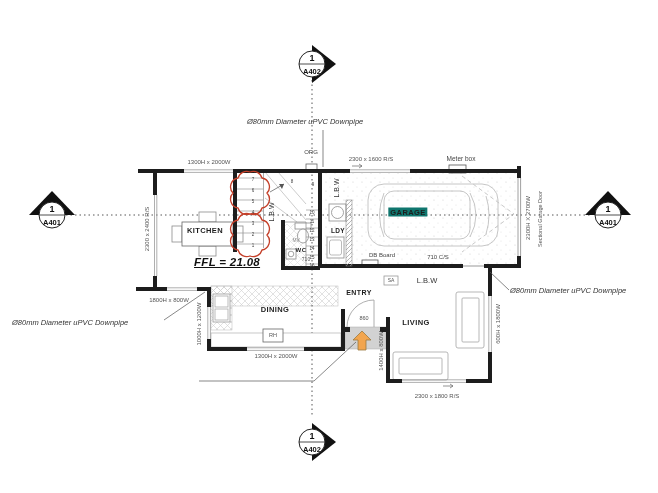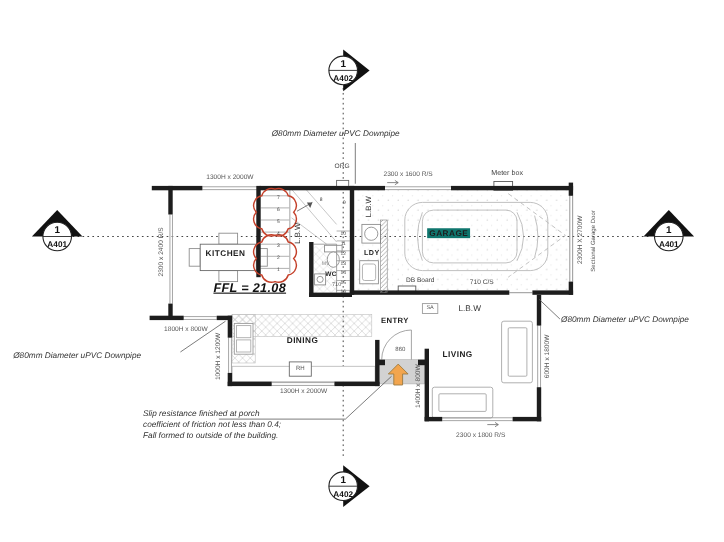--- a/index.html
+++ b/index.html
@@ -242,25 +242,20 @@
 <div class="lab" style="left:364px;top:318px;font-size:5.5px">860</div>
 <div class="lab" style="left:391px;top:280px;font-size:5px">SA</div>
 <div class="lab" style="left:273px;top:335px;font-size:5.5px">RH</div>
 
 <div class="lab ann la" style="left:247px;top:117px">Ø80mm Diameter uPVC Downpipe</div>
 <div class="lab ann la" style="left:12px;top:318px">Ø80mm Diameter uPVC Downpipe</div>
 <div class="lab ann la" style="left:510px;top:286px">Ø80mm Diameter uPVC Downpipe</div>
 
 <div class="lab ffl la" style="left:194px;top:256px">FFL = 21.08</div>
 
-<div class="lab note la" style="left:130px;top:371px">
-  <div>Slip resistance finished at porch</div>
-  <div>coefficient of friction not less than 0.4;</div>
-  <div>Fall formed to outside of the building.</div>
-</div>
 
 <span class="lab tiny" style="left:253px;top:245px">1</span>
 <span class="lab tiny" style="left:253px;top:234px">2</span>
 <span class="lab tiny" style="left:253px;top:223px">3</span>
 <span class="lab tiny" style="left:253px;top:212px">4</span>
 <span class="lab tiny" style="left:253px;top:201px">5</span>
 <span class="lab tiny" style="left:253px;top:190px">6</span>
 <span class="lab tiny" style="left:253px;top:179px">7</span>
 <span class="lab tiny" style="left:292px;top:181px">8</span>
 <span class="lab tiny" style="left:313px;top:184px">9</span>

